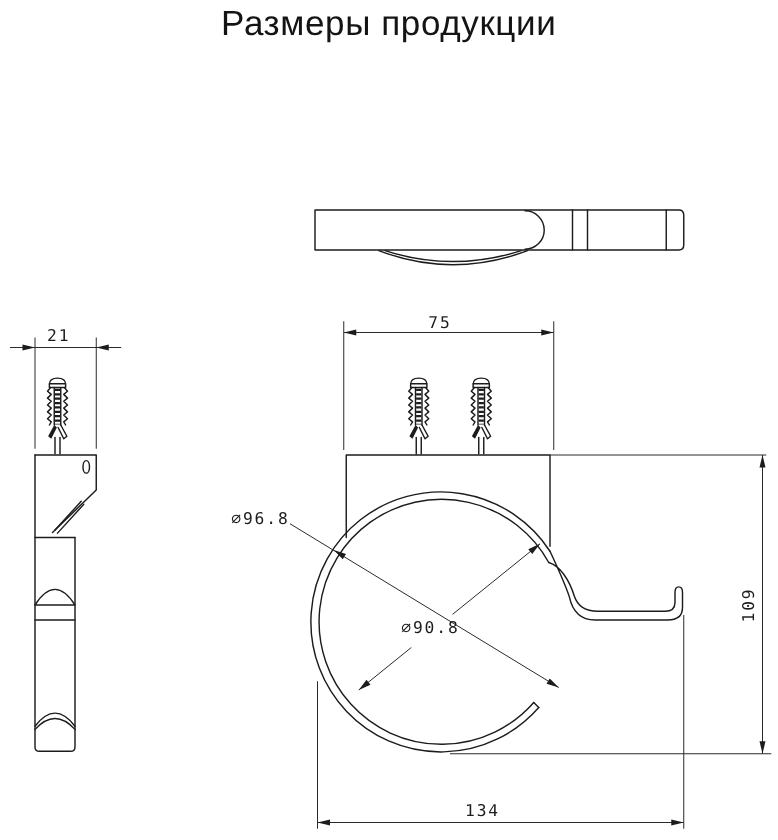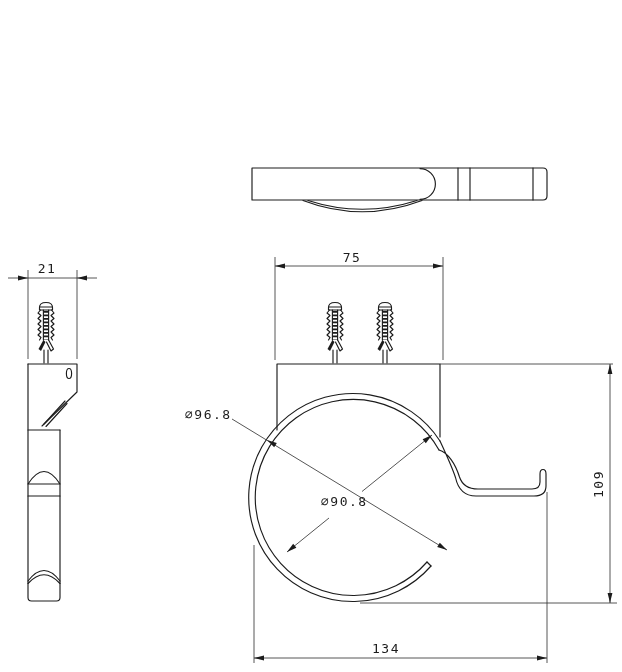--- a/index.html
+++ b/index.html
@@ -11,20 +11,21 @@
   .obj{stroke:#1c1c1c;stroke-width:1.15;fill:none;stroke-linejoin:round;stroke-linecap:round;}
   .thin{stroke:#2b2b2b;stroke-width:0.8;fill:none;stroke-linecap:butt;}
   .fillb{fill:#1c1c1c;stroke:none;}
   .hatch{stroke:#1c1c1c;stroke-width:4.2;fill:none;stroke-dasharray:1.8 1.7;}
   text.dim{font-family:"DejaVu Sans Mono", monospace;font-size:13px;fill:#1c1c1c;letter-spacing:1.5px;}
 </style>
 </head>
 <body>
 
 <div class="page">
+  <div class="title">Размеры продукции</div>
 
   <svg width="622" height="672" viewBox="0 0 622 672">
 
     <defs>
 
       <g id="anchor">
         <path class="obj" d="M-6.5,8 V5.5 Q-6.5,0.5 0,0.5 Q6.5,0.5 6.5,5.5 V8 Z"></path>
         <line class="obj" x1="-6.5" y1="5" x2="6.5" y2="5"></line>
         <path class="obj" d="M-5.5,8 L-8,11 L-5,13.5 L-8,16.5 L-5,19 L-8,22 L-5,24.5 L-8,27.5 L-5,30 L-8,33 L-5,35.5 L-6.5,38"></path>
         <path class="obj" d="M5.5,8 L8,11 L5,13.5 L8,16.5 L5,19 L8,22 L5,24.5 L8,27.5 L5,30 L8,33 L5,35.5 L6.5,38"></path>

